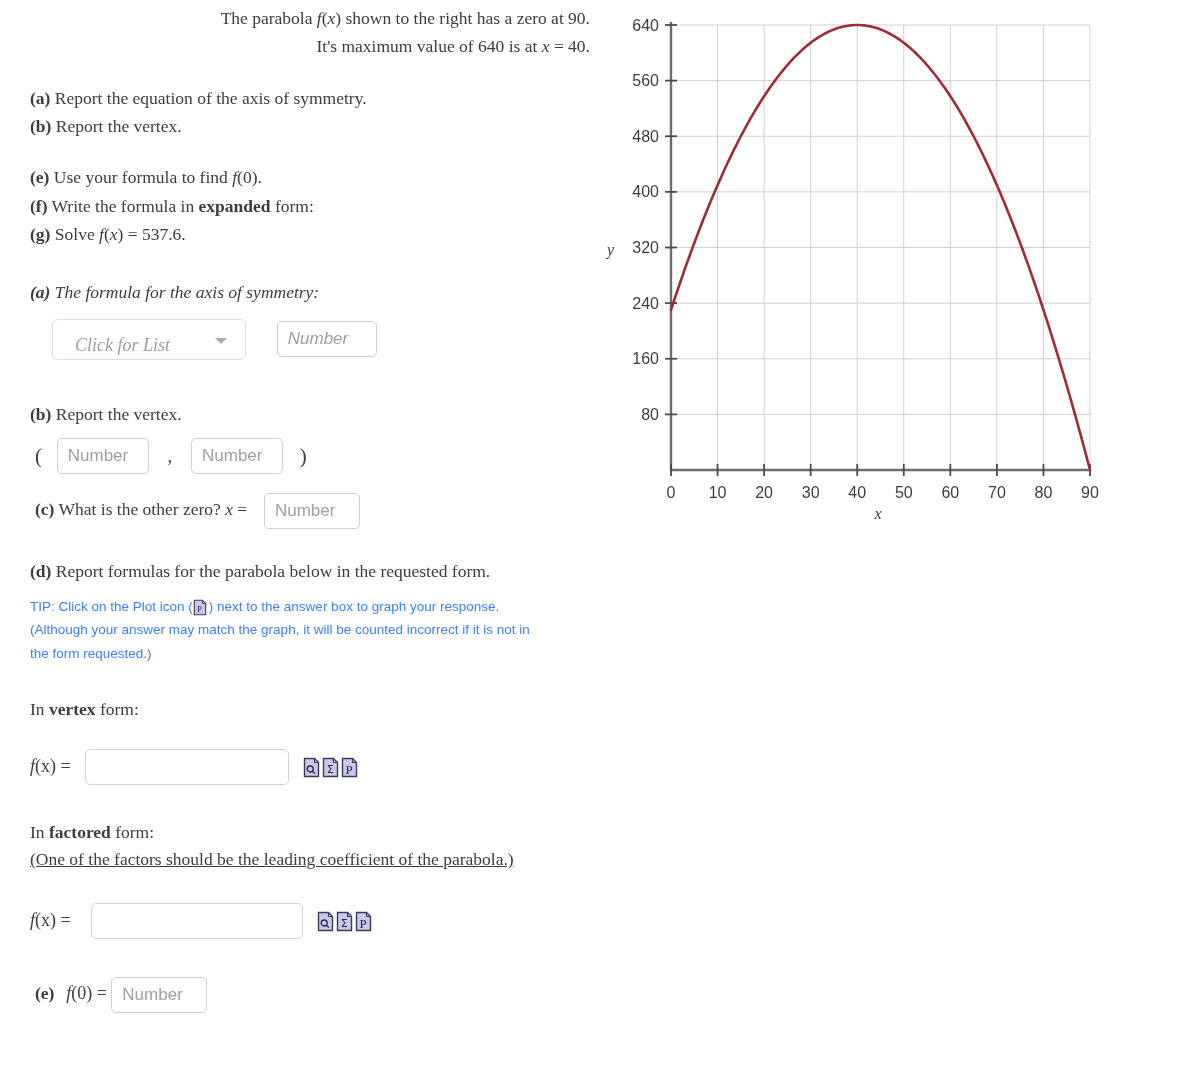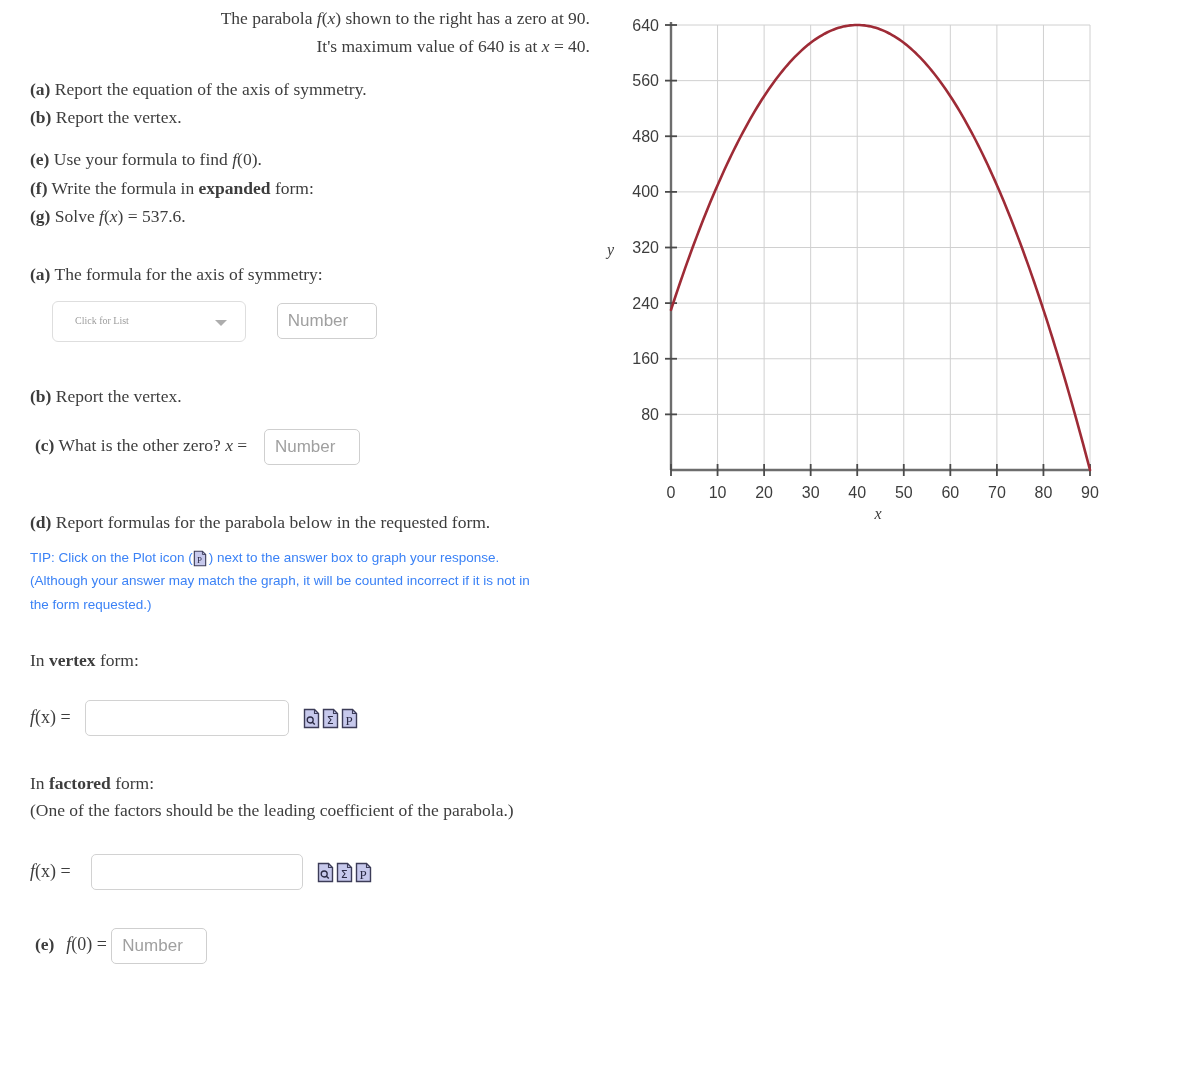--- a/index.html
+++ b/index.html
@@ -37,21 +37,21 @@
   }
 
   
   .prose {
     font-family: "Liberation Serif", serif;
     font-size: 17.5px;
     line-height: 1.62;
     color: #3d3d3d;
   }
   .prose-line { white-space: nowrap; }
-  .blk { margin-top: 14px; }
+  .blk { margin-top: 23px; }
   .bold { font-weight: bold; }
   .ital { font-style: italic; }
   .tight { line-height: 1.55; }
 
   .sans-note {
     font-family: "Liberation Sans", sans-serif;
     font-size: 13.5px;
     line-height: 1.72;
     color: #3b82f6;
     width: 520px;
@@ -85,21 +85,21 @@
     border: 1px solid #dedede;
     border-radius: 6px;
     background: #fff;
     vertical-align: middle;
   }
   .dropdown .dd-label {
     position: absolute;
     left: 22px;
     top: 11px;
     font-family: "Liberation Serif", serif;
-    font-size: 10px;
+    font-size: 18px;
     color: #9d9d9d;
   }
   .dropdown .dd-arrow {
     position: absolute;
     right: 18px;
     top: 18px;
     width: 0; height: 0;
     border-left: 6px solid transparent;
     border-right: 6px solid transparent;
     border-top: 6px solid #adadad;
@@ -181,47 +181,58 @@
       <div class="prose-line">
         <span class="bold">(f)</span>
         <span>Write the formula in </span><span class="bold">expanded</span><span> form:</span>
       </div>
       <div class="prose-line">
         <span class="bold">(g)</span>
         <span>Solve </span><span class="ital">f</span><span>(<span class="ital">x</span>) = 537.6.</span>
       </div>
     </div>
 
-    <div class="prose" style="margin-top:30px;">
+    <div class="prose" style="margin-top:30px;font-style:italic;">
       <div class="prose-line">
         <span class="bold">(a)</span><span> The formula for the axis of symmetry:</span>
       </div>
       <div style="margin-top:12px; margin-left:22px;">
         <div class="dropdown">
           <span class="dd-label">Click for List</span>
           <span class="dd-arrow"></span>
         </div>
         <span style="display:inline-block;width:22px;"></span>
         <span class="numfield w100">Number</span>
       </div>
     </div>
 
     <div class="prose" style="margin-top:40px;">
       <div class="prose-line">
         <span class="bold">(b)</span><span>  Report the vertex.</span>
       </div>
+      <div style="margin-top:10px; margin-left:5px;">
+        <span style="font-size:21px;vertical-align:middle;">(</span>
+        <span style="display:inline-block;width:6px;"></span>
+        <span class="numfield w92">Number</span>
+        <span style="display:inline-block;width:10px;"></span>
+        <span style="font-size:19px;vertical-align:middle;">,</span>
+        <span style="display:inline-block;width:10px;"></span>
+        <span class="numfield w92">Number</span>
+        <span style="display:inline-block;width:8px;"></span>
+        <span style="font-size:21px;vertical-align:middle;">)</span>
+      </div>
     </div>
 
     <div class="prose" style="margin-top:19px; margin-left:5px;">
       <span class="bold">(c)</span><span> What is the other zero? </span><span class="ital">x</span><span> = </span>
       <span style="display:inline-block;width:8px;"></span>
       <span class="numfield w96">Number</span>
     </div>
 
-    <div class="prose tight" style="margin-top:44px;">
+    <div class="prose tight" style="margin-top:29px;">
       <div style="width:520px;">
         <span class="bold">(d)</span><span> Report formulas for the parabola below in the requested form.</span>
       </div>
     </div>
 
     <div class="sans-note" style="margin-top:10px;">
       <span>TIP: Click on the Plot icon (</span><span class="doc-icon" style="width:14px;height:17px;"><svg viewBox="0 0 17 21" width="14" height="17">
             <path d="M1.5 1.5 L11.5 1.5 L15.5 5.5 L15.5 19.5 L1.5 19.5 Z" fill="#c7c9ec" stroke="#3c3c58" stroke-width="1.4"></path>
             <path d="M11.5 1.5 L11.5 5.5 L15.5 5.5" fill="none" stroke="#3c3c58" stroke-width="1.1"></path>
             <text x="8" y="15.5" font-family="Liberation Serif, serif" font-size="11" fill="#2b2b45" text-anchor="middle">P</text>
@@ -252,21 +263,21 @@
               <path d="M11.5 1.5 L11.5 5.5 L15.5 5.5" fill="none" stroke="#3c3c58" stroke-width="1.1"></path>
               <text x="8" y="16.5" font-family="Liberation Serif, serif" font-size="13" fill="#2b2b45" text-anchor="middle">P</text>
             </svg></span>
       </span>
     </div>
 
     <div class="prose tight" style="margin-top:34px;">
       <div>
         <span>In </span><span class="bold">factored</span><span> form:</span>
       </div>
-      <div style="width:500px;">(One of the factors should be the leading coefficient of the parabola.)</div>
+      <div style="width:500px;text-decoration:underline;">(One of the factors should be the leading coefficient of the parabola.)</div>
     </div>
 
     <div style="margin-top:30px;">
       <span class="prose" style="font-size:18px;vertical-align:middle;"><span class="ital">f</span><span>(x) =</span></span>
       <span style="display:inline-block;width:12px;"></span>
       <span class="answerbox" style="width:212px;"></span>
       <span style="display:inline-block;width:6px;"></span>
       <span class="icon-row">
         <span class="doc-icon"><svg viewBox="0 0 17 21" width="17" height="21">
               <path d="M1.5 1.5 L11.5 1.5 L15.5 5.5 L15.5 19.5 L1.5 19.5 Z" fill="#c7c9ec" stroke="#3c3c58" stroke-width="1.4"></path>

